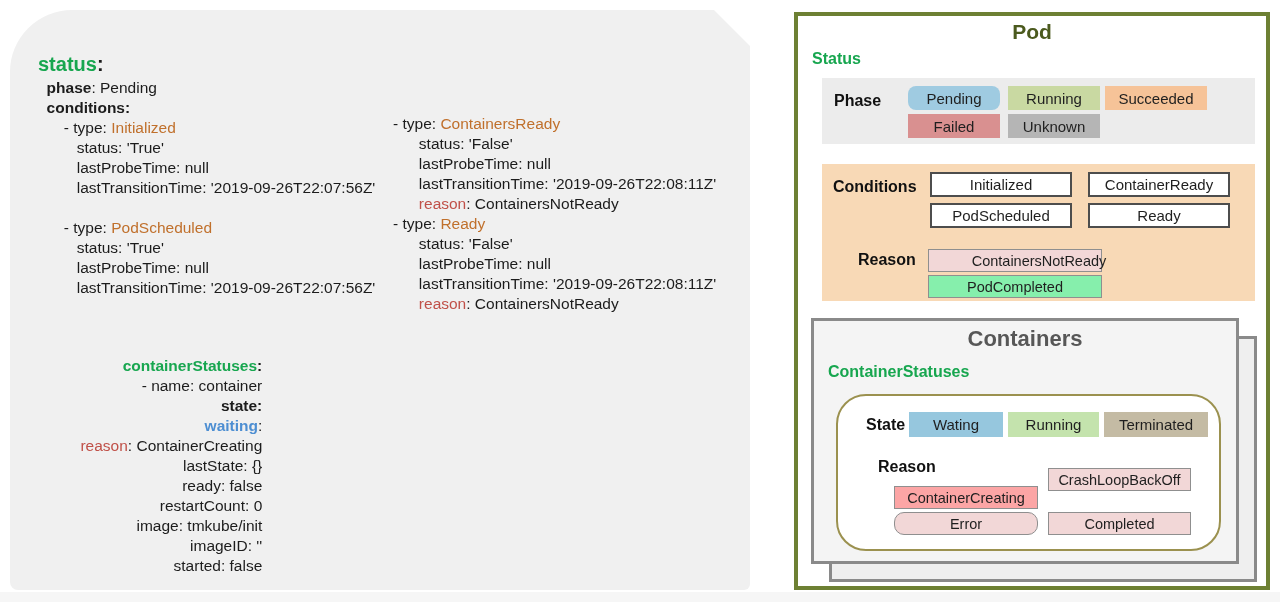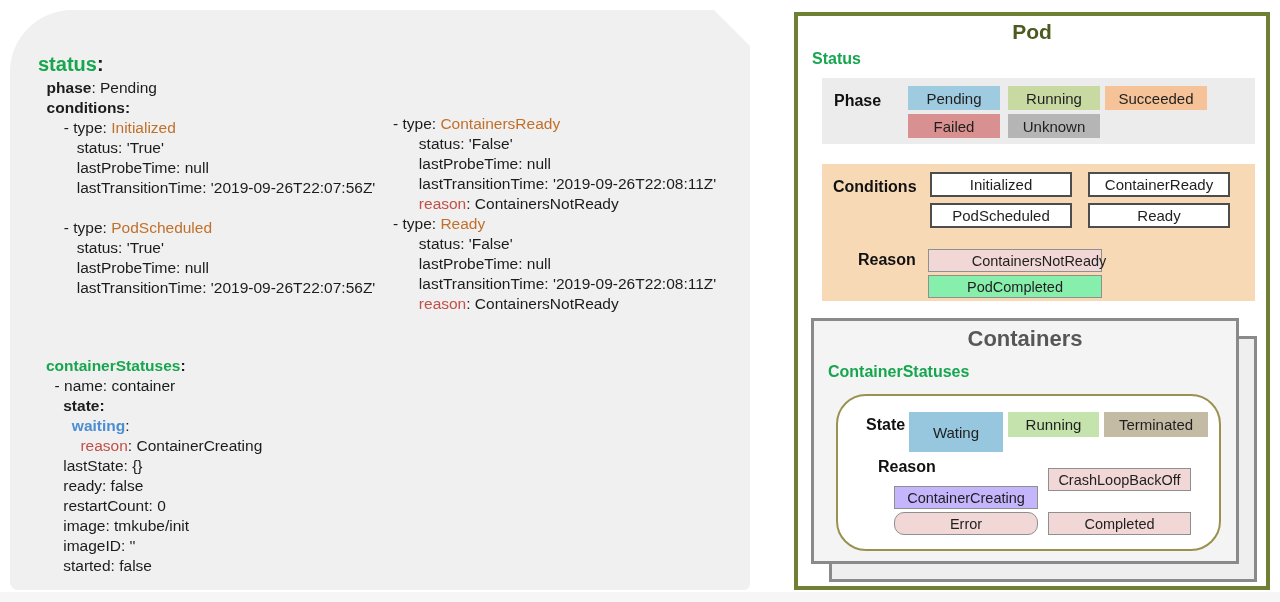--- a/index.html
+++ b/index.html
@@ -18,21 +18,21 @@
   #left-panel .bevel{
     position:absolute;right:0;top:0;width:0;height:0;
     border-top:36px solid #ffffff;border-left:36px solid transparent;
   }
   .yaml-block{
     position:absolute;white-space:pre;
     font-size:15.5px;line-height:20px;color:#1c1c1c;
   }
   #yaml-0{left:28px;top:40px;}
   #yaml-1{left:383px;top:104px;}
-  #yaml-2{left:36px;top:346px;}
+  #yaml-2{left:36px;top:346px;text-align:right;}
   .yaml-line{min-height:20px;}
   .yaml-title{font-size:20px;line-height:28px;}
   .tk-green{color:#17a64f;font-weight:700;}
   .tk-bold{color:#1c1c1c;font-weight:700;}
   .tk-orange{color:#c0702c;}
   .tk-red{color:#c05048;}
   .tk-blue{color:#4d8ed2;font-weight:700;}
   .tk-plain{color:#1c1c1c;}
 
   
@@ -98,21 +98,21 @@
     font-size:22px;font-weight:700;color:#575757;
   }
   #cstatuses-label{
     position:absolute;left:14px;top:42px;font-size:16px;font-weight:700;color:#17a64f;
   }
   #state-round-box{
     position:absolute;left:22px;top:73px;width:385px;height:157px;
     background:#ffffff;border:2px solid #9b914f;border-radius:30px;box-sizing:border-box;
   }
   #state-label{position:absolute;left:28px;top:20px;font-size:16px;font-weight:700;color:#111;}
-  #st-wating{left:71px;top:16px;width:94px;height:40px;}
+  #st-wating{left:71px;top:16px;width:94px;height:25px;}
   #st-running{left:170px;top:16px;width:91px;height:25px;}
   #st-terminated{left:266px;top:16px;width:104px;height:25px;}
   #cont-reason-label{position:absolute;left:40px;top:62px;font-size:16px;font-weight:700;color:#111;}
   #cr-0{left:56px;top:90px;width:144px;}
   #cr-1{left:210px;top:72px;width:143px;}
   #cr-2{left:56px;top:116px;width:144px;border-radius:10px;}
   #cr-3{left:210px;top:116px;width:143px;}
 
   #bottom-strip{
     position:absolute;left:0;bottom:0;width:100%;height:10px;background:#f6f6f6;
@@ -129,21 +129,21 @@
     <div class="yaml-block" id="yaml-1"><div class="yaml-line"><span class="tk-plain">- type: </span><span class="tk-orange">ContainersReady</span></div><div class="yaml-line"><span class="tk-plain">      status: 'False'</span></div><div class="yaml-line"><span class="tk-plain">      lastProbeTime: null</span></div><div class="yaml-line"><span class="tk-plain">      lastTransitionTime: '2019-09-26T22:08:11Z'</span></div><div class="yaml-line"><span class="tk-plain">      </span><span class="tk-red">reason</span><span class="tk-plain">: ContainersNotReady</span></div><div class="yaml-line"><span class="tk-plain">- type: </span><span class="tk-orange">Ready</span></div><div class="yaml-line"><span class="tk-plain">      status: 'False'</span></div><div class="yaml-line"><span class="tk-plain">      lastProbeTime: null</span></div><div class="yaml-line"><span class="tk-plain">      lastTransitionTime: '2019-09-26T22:08:11Z'</span></div><div class="yaml-line"><span class="tk-plain">      </span><span class="tk-red">reason</span><span class="tk-plain">: ContainersNotReady</span></div></div>
     <div class="yaml-block" id="yaml-2"><div class="yaml-line"><span class="tk-green">containerStatuses</span><span class="tk-bold">:</span></div><div class="yaml-line"><span class="tk-plain">  - name: container</span></div><div class="yaml-line"><span class="tk-bold">    state</span><span class="tk-bold">:</span></div><div class="yaml-line"><span class="tk-blue">      waiting</span><span class="tk-plain">:</span></div><div class="yaml-line"><span class="tk-plain">        </span><span class="tk-red">reason</span><span class="tk-plain">: ContainerCreating</span></div><div class="yaml-line"><span class="tk-plain">    lastState: {}</span></div><div class="yaml-line"><span class="tk-plain">    ready: false</span></div><div class="yaml-line"><span class="tk-plain">    restartCount: 0</span></div><div class="yaml-line"><span class="tk-plain">    image: tmkube/init</span></div><div class="yaml-line"><span class="tk-plain">    imageID: ''</span></div><div class="yaml-line"><span class="tk-plain">    started: false</span></div></div>
   </div>
 
   <div id="pod-panel">
     <div id="pod-title">Pod</div>
     <div id="status-label">Status</div>
 
     <div id="phase-box" style="background: rgb(236, 236, 236);">
       <div id="phase-label">Phase</div>
-      <div class="badge" id="ph-pending" style="background: rgb(159, 203, 225);">Pending</div>
+      <div class="badge" id="ph-pending" style="background: rgb(159, 203, 225); border-radius: 8px;">Pending</div>
       <div class="badge" id="ph-running" style="background: rgb(201, 217, 162);">Running</div>
       <div class="badge" id="ph-succeeded" style="background: rgb(246, 195, 152);">Succeeded</div>
       <div class="badge" id="ph-failed" style="background: rgb(217, 144, 144);">Failed</div>
       <div class="badge" id="ph-unknown" style="background: rgb(181, 181, 181);">Unknown</div>
     </div>
 
     <div id="conditions-box" style="background: rgb(248, 217, 182);">
       <div id="conditions-label">Conditions</div>
       <div class="cond-box" id="cb-0">Initialized</div>
       <div class="cond-box" id="cb-1">ContainerReady</div>
@@ -157,21 +157,21 @@
     <div id="containers-back"></div>
     <div id="containers-box" style="background: rgb(244, 244, 244);">
       <div id="containers-title">Containers</div>
       <div id="cstatuses-label">ContainerStatuses</div>
       <div id="state-round-box">
         <div id="state-label">State</div>
         <div class="badge" id="st-wating" style="background: rgb(150, 199, 222);">Wating</div>
         <div class="badge" id="st-running" style="background: rgb(196, 227, 173);">Running</div>
         <div class="badge" id="st-terminated" style="background: rgb(196, 187, 164);">Terminated</div>
         <div id="cont-reason-label">Reason</div>
-        <div class="pink-box" id="cr-0" style="background: #c4b5fd;">ContainerCreating</div>
+        <div class="pink-box" id="cr-0" style="background: #fca5a5;">ContainerCreating</div>
         <div class="pink-box" id="cr-1" style="background: rgb(242, 215, 215);">CrashLoopBackOff</div>
         <div class="pink-box" id="cr-2" style="background: rgb(242, 215, 215);">Error</div>
         <div class="pink-box" id="cr-3" style="background: rgb(242, 215, 215);">Completed</div>
       </div>
     </div>
   </div>
 
   <div id="bottom-strip"></div>
 </div>
 

